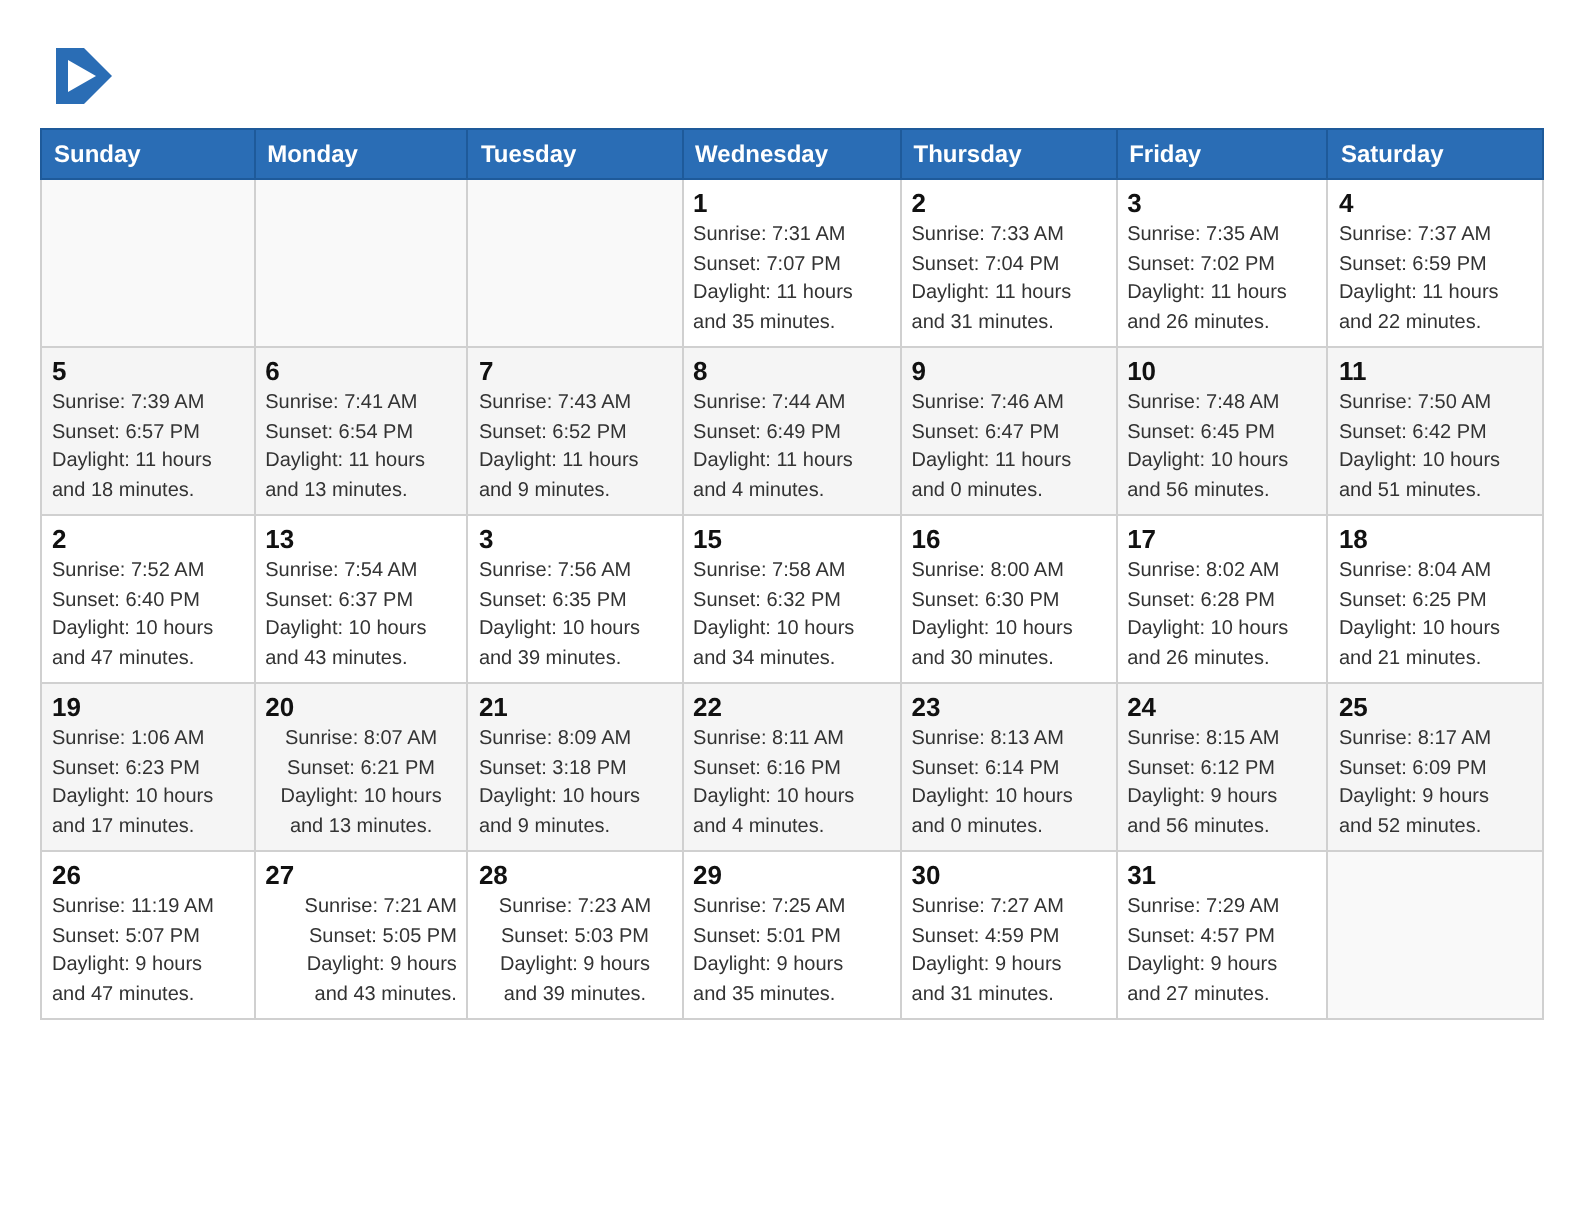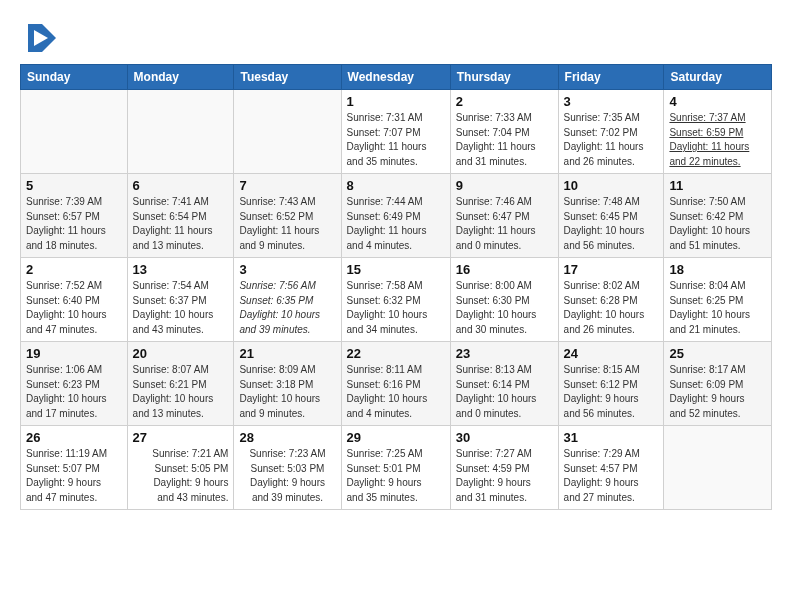--- a/index.html
+++ b/index.html
@@ -147,21 +147,21 @@
           </td>
           <td>
             <span class="day-number">3</span>
             <div class="day-info" style="white-space: pre-line;">Sunrise: 7:35 AM
 Sunset: 7:02 PM
 Daylight: 11 hours
 and 26 minutes.</div>
           </td>
           <td>
             <span class="day-number">4</span>
-            <div class="day-info" style="white-space: pre-line; text-decoration: underline;">Sunrise: 7:37 AM
+            <div class="day-info" style="white-space: pre-line;">Sunrise: 7:37 AM
 Sunset: 6:59 PM
 Daylight: 11 hours
 and 22 minutes.</div>
           </td>
         </tr>
         <tr>
           <td>
             <span class="day-number">5</span>
             <div class="day-info" style="white-space: pre-line;">Sunrise: 7:39 AM
 Sunset: 6:57 PM
@@ -221,21 +221,21 @@
           </td>
           <td>
             <span class="day-number">13</span>
             <div class="day-info" style="white-space: pre-line;">Sunrise: 7:54 AM
 Sunset: 6:37 PM
 Daylight: 10 hours
 and 43 minutes.</div>
           </td>
           <td>
             <span class="day-number">3</span>
-            <div class="day-info" style="white-space: pre-line; font-style: italic;">Sunrise: 7:56 AM
+            <div class="day-info" style="white-space: pre-line;">Sunrise: 7:56 AM
 Sunset: 6:35 PM
 Daylight: 10 hours
 and 39 minutes.</div>
           </td>
           <td>
             <span class="day-number">15</span>
             <div class="day-info" style="white-space: pre-line;">Sunrise: 7:58 AM
 Sunset: 6:32 PM
 Daylight: 10 hours
 and 34 minutes.</div>
@@ -265,21 +265,21 @@
         <tr>
           <td>
             <span class="day-number">19</span>
             <div class="day-info" style="white-space: pre-line;">Sunrise: 1:06 AM
 Sunset: 6:23 PM
 Daylight: 10 hours
 and 17 minutes.</div>
           </td>
           <td>
             <span class="day-number">20</span>
-            <div class="day-info" style="white-space: pre-line;">Sunrise: 8:07 AM
+            <div class="day-info" style="white-space: pre-line; text-align: center;">Sunrise: 8:07 AM
 Sunset: 6:21 PM
 Daylight: 10 hours
 and 13 minutes.</div>
           </td>
           <td>
             <span class="day-number">21</span>
             <div class="day-info" style="white-space: pre-line;">Sunrise: 8:09 AM
 Sunset: 3:18 PM
 Daylight: 10 hours
 and 9 minutes.</div>

